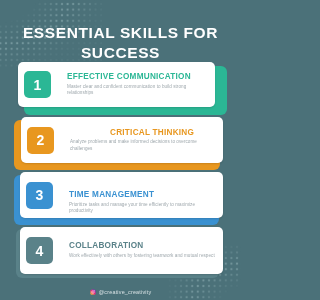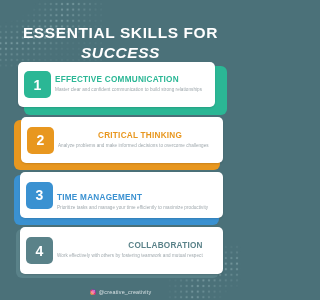--- a/index.html
+++ b/index.html
@@ -76,21 +76,21 @@
     color:#ffffff;
     font-weight:bold;
     font-size:14px;
     display:flex;
     align-items:center;
     justify-content:center;
     line-height:1;
   }
 
   .card-text {
-    padding-left:4px;
+    padding-left:16px;
     overflow:hidden;
   }
   .card-title {
     display:block;
     font-weight:bold;
     font-size:8.2px;
     letter-spacing:0.25px;
     text-transform:uppercase;
     line-height:1.1;
     white-space:nowrap;
@@ -166,21 +166,21 @@
     </radialGradient>
     <mask id="mBR">
       <rect width="78" height="62" fill="url(#fadeBR)"></rect>
     </mask>
   </defs>
   <rect width="78" height="62" fill="url(#dotgrid)" mask="url(#mBR)"></rect>
 </svg>
 
 <div id="title-block">
   <span class="line" style="color: rgb(255, 255, 255);">ESSENTIAL SKILLS FOR</span>
-  <span class="line" style="color: rgb(255, 255, 255); font-style: italic;">SUCCESS</span>
+  <span class="line" style="color: rgb(255, 255, 255);">SUCCESS</span>
 </div>
 
 <div id="cards">
 
   <div class="card-wrap w1">
     <div class="accent" style="background: rgb(43, 183, 149);"></div>
     <div class="card">
       <div class="badge" style="background: rgb(43, 183, 149);">1</div>
       <div class="card-text">
         <span class="card-title" style="color: rgb(43, 183, 149);">EFFECTIVE COMMUNICATION</span>
@@ -209,21 +209,21 @@
         <span class="card-desc">Prioritize tasks and manage your time efficiently to maximize productivity</span>
       </div>
     </div>
   </div>
 
   <div class="card-wrap w4">
     <div class="accent" style="background: rgb(90, 130, 137);"></div>
     <div class="card">
       <div class="badge" style="background: rgb(90, 130, 137);">4</div>
       <div class="card-text">
-        <span class="card-title" style="color: rgb(90, 130, 137); text-align: right;">COLLABORATION</span>
+        <span class="card-title" style="color: rgb(90, 130, 137);">COLLABORATION</span>
         <span class="card-desc">Work effectively with others by fostering teamwork and mutual respect</span>
       </div>
     </div>
   </div>
 
 </div>
 
 <div id="footer">
   <svg id="instagram-icon" width="6" height="6" viewBox="0 0 24 24" aria-hidden="true">
     <defs>

